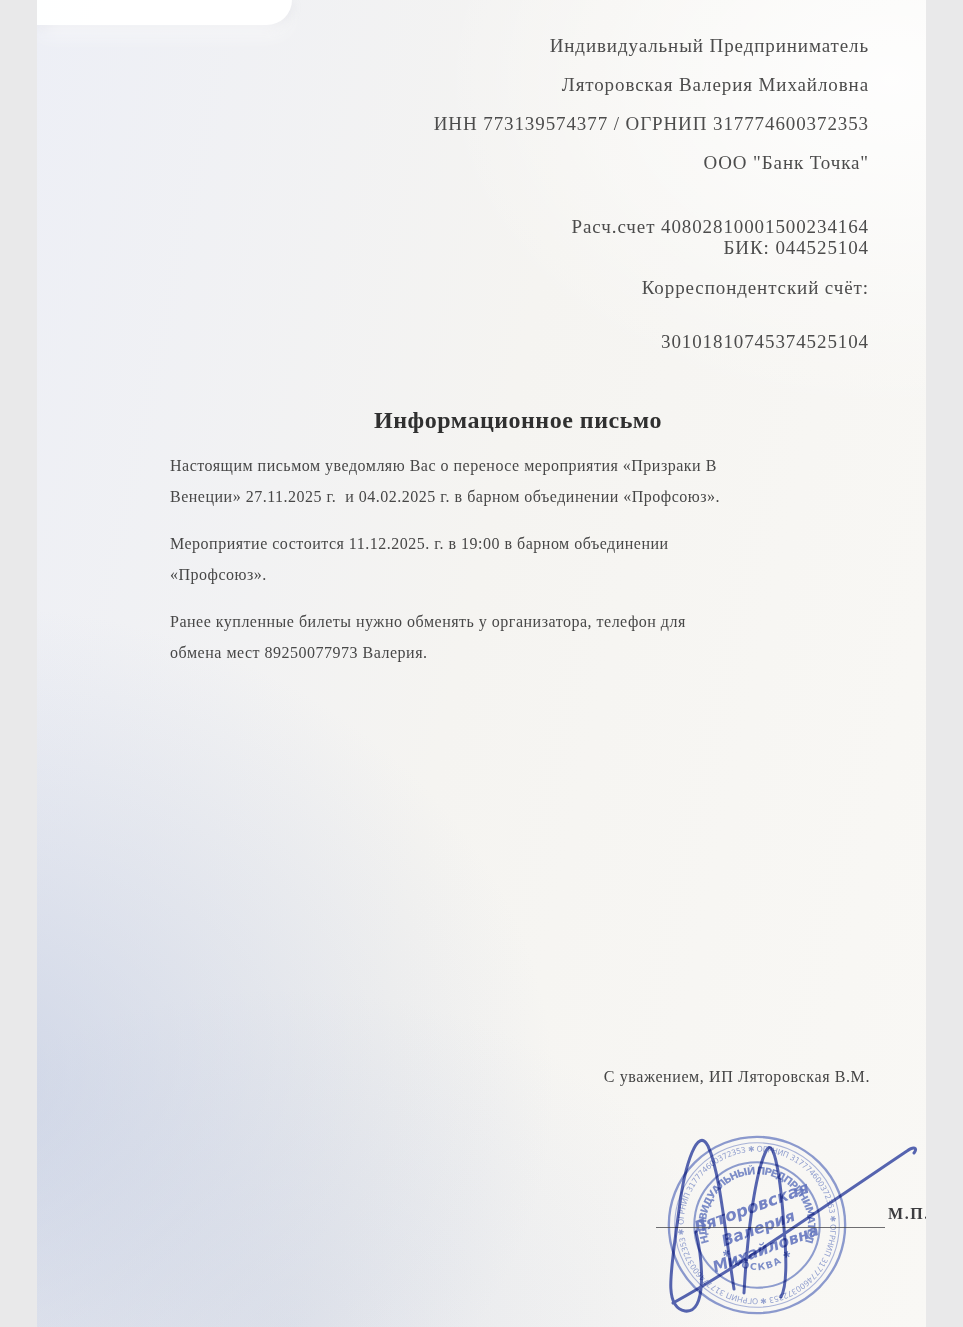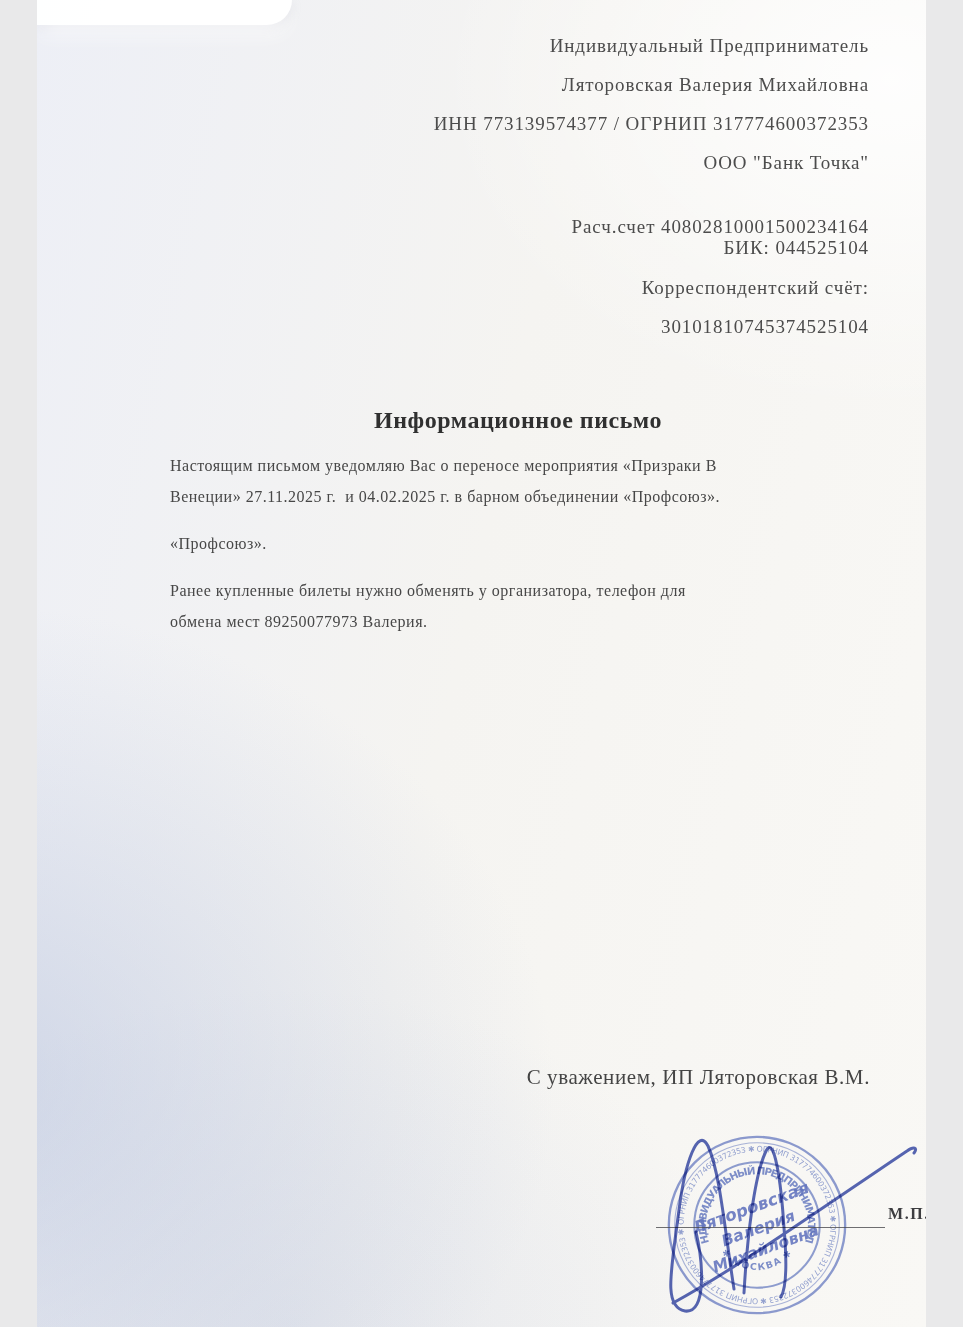--- a/index.html
+++ b/index.html
@@ -25,39 +25,39 @@
   .letterhead {
     position:absolute; top:26px; right:57px;
     text-align:right;
     font-size:19px; letter-spacing:0.9px;
     color:#4c4c4c;
   }
   .lh-line { line-height:39px; white-space:pre; }
   .lh-line.bank-acct { margin-top:34px; line-height:21px; }
   .lh-line.bank-bik  { line-height:21px; }
   .lh-line.corr-label { margin-top:17px; line-height:26px; }
-  .lh-line.corr-num   { margin-top:13px; line-height:26px; }
+  .lh-line.corr-num   { margin-top:28px; line-height:26px; }
   .body-text {
     position:absolute; left:133px; right:60px; top:405px;
     color:#474747;
   }
   .doc-title {
     text-align:center;
     font-weight:bold; font-size:24px; letter-spacing:0.5px;
     line-height:30px; color:#303030;
     margin:0 0 15px 0;
   }
   .para { margin:0 0 16px 0; }
   .para .line {
     font-size:16px; letter-spacing:0.5px;
     line-height:31px; white-space:pre;
   }
   .signoff {
     position:absolute; top:1062px; right:56px;
-    font-size:21px; letter-spacing:0.6px; line-height:30px;
+    font-size:16px; letter-spacing:0.6px; line-height:30px;
     color:#444444; white-space:pre;
   }
   .stamp-svg {
     position:absolute; left:624px; top:1129px;
     width:192px; height:192px;
     mix-blend-mode:multiply;
     opacity:0.86;
   }
   .stamp-svg text { font-family:"DejaVu Sans","Liberation Sans",sans-serif; }
   .stamp-name { font-family:"DejaVu Serif","Liberation Serif",serif; font-style:italic; font-weight:bold; }
@@ -94,20 +94,21 @@
     <div class="lh-line corr-num">30101810745374525104</div>
   </div>
 
   <div class="body-text">
     <div class="doc-title">Информационное письмо</div>
     <div class="para">
       <div class="line">Настоящим письмом уведомляю Вас о переносе мероприятия «Призраки В</div>
       <div class="line">Венеции» 27.11.2025 г.  и 04.02.2025 г. в барном объединении «Профсоюз».</div>
     </div>
     <div class="para">
+      <div class="line">Мероприятие состоится 11.12.2025. г. в 19:00 в барном объединении</div>
       <div class="line">«Профсоюз».</div>
     </div>
     <div class="para">
       <div class="line">Ранее купленные билеты нужно обменять у организатора, телефон для</div>
       <div class="line">обмена мест 89250077973 Валерия.</div>
     </div>
   </div>
 
   <div class="signoff">С уважением, ИП Ляторовская В.М.</div>
 

